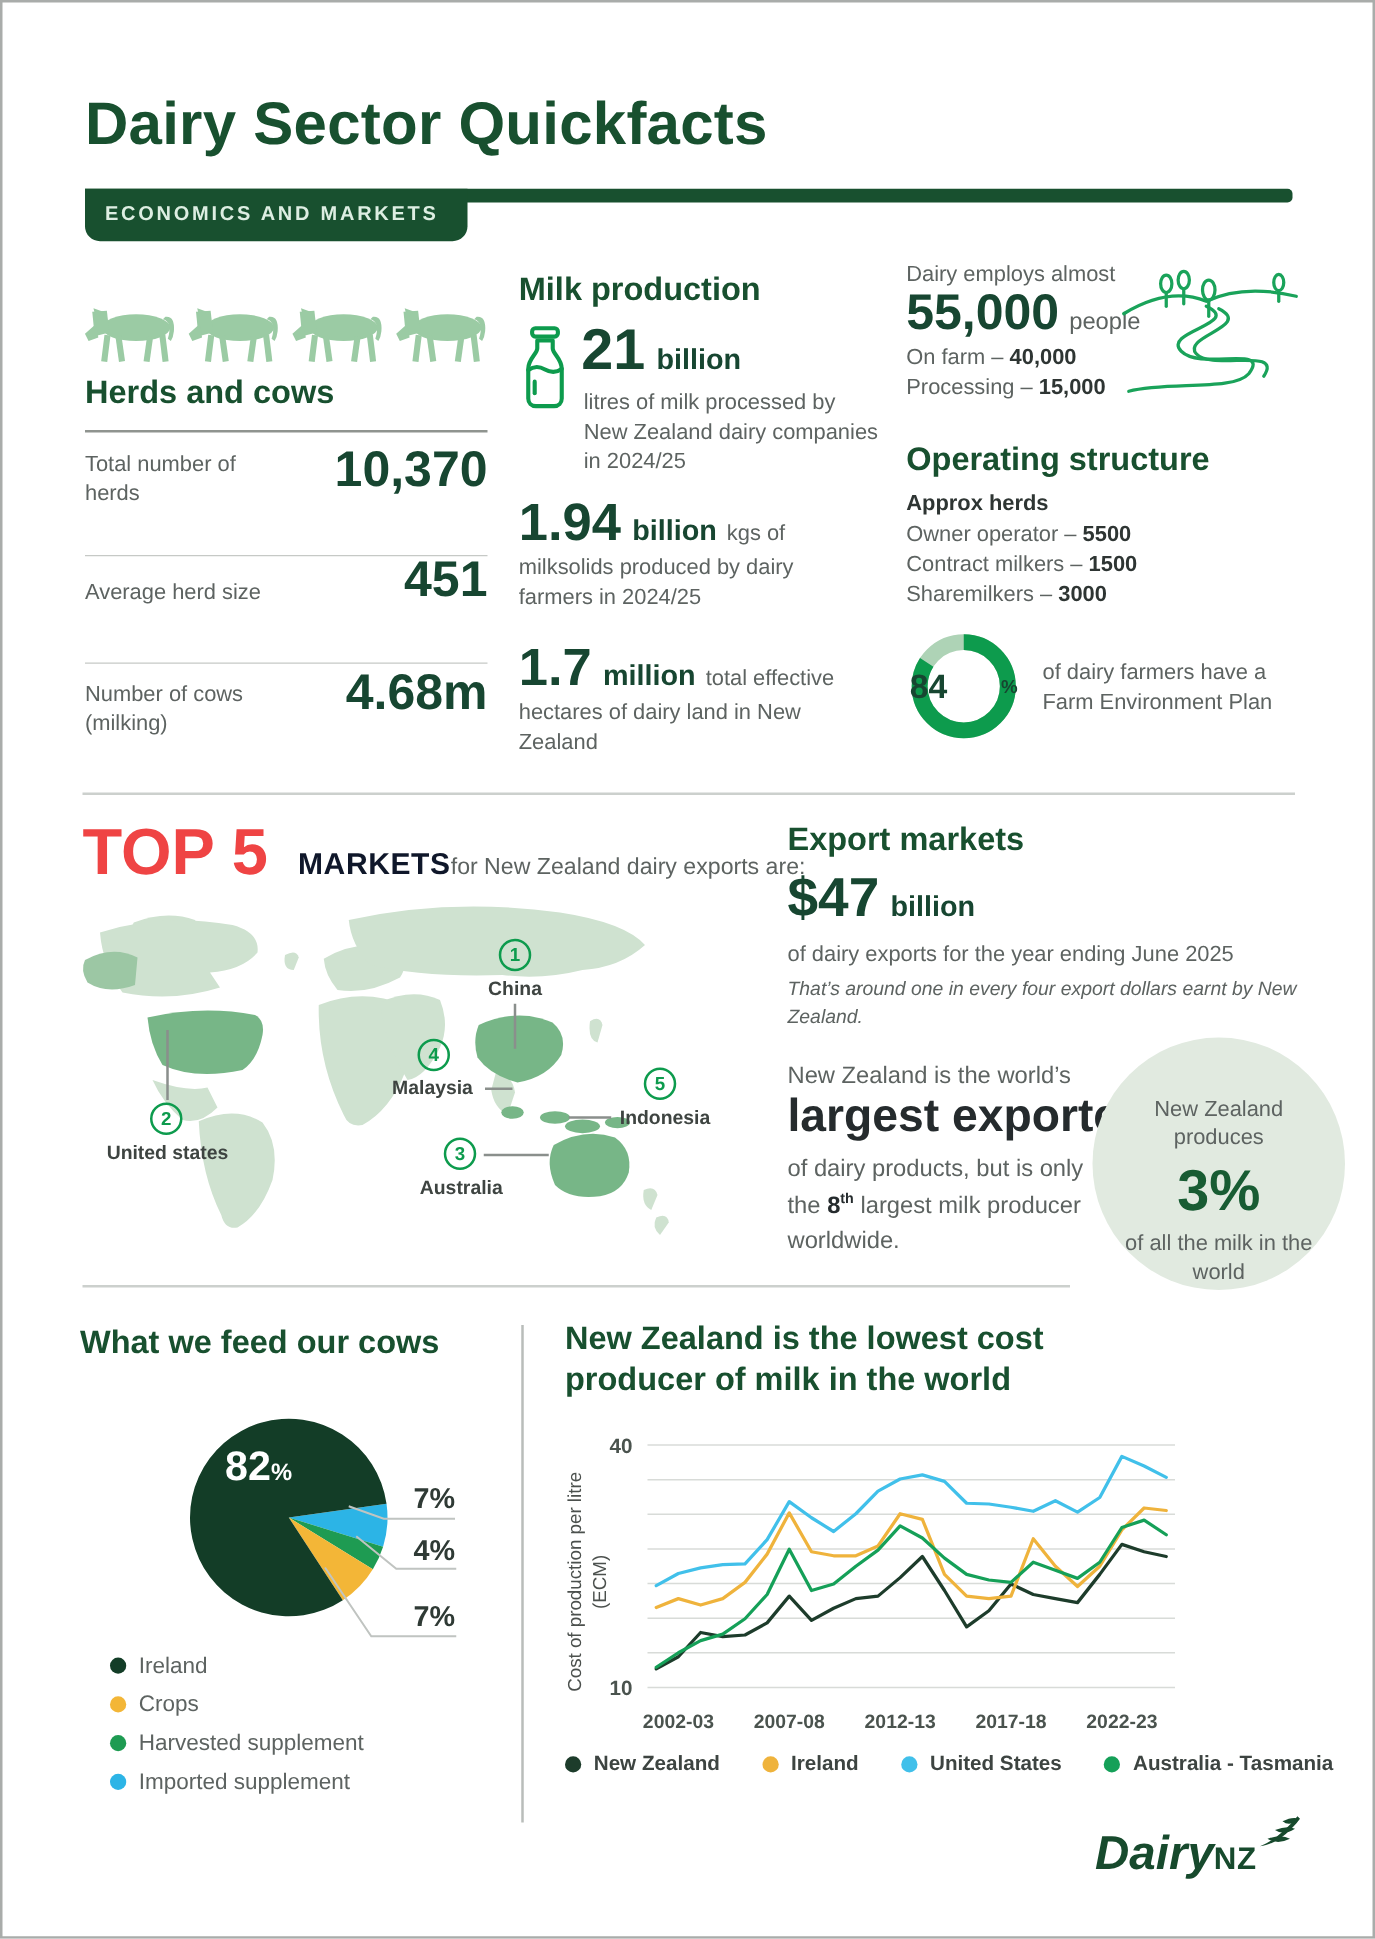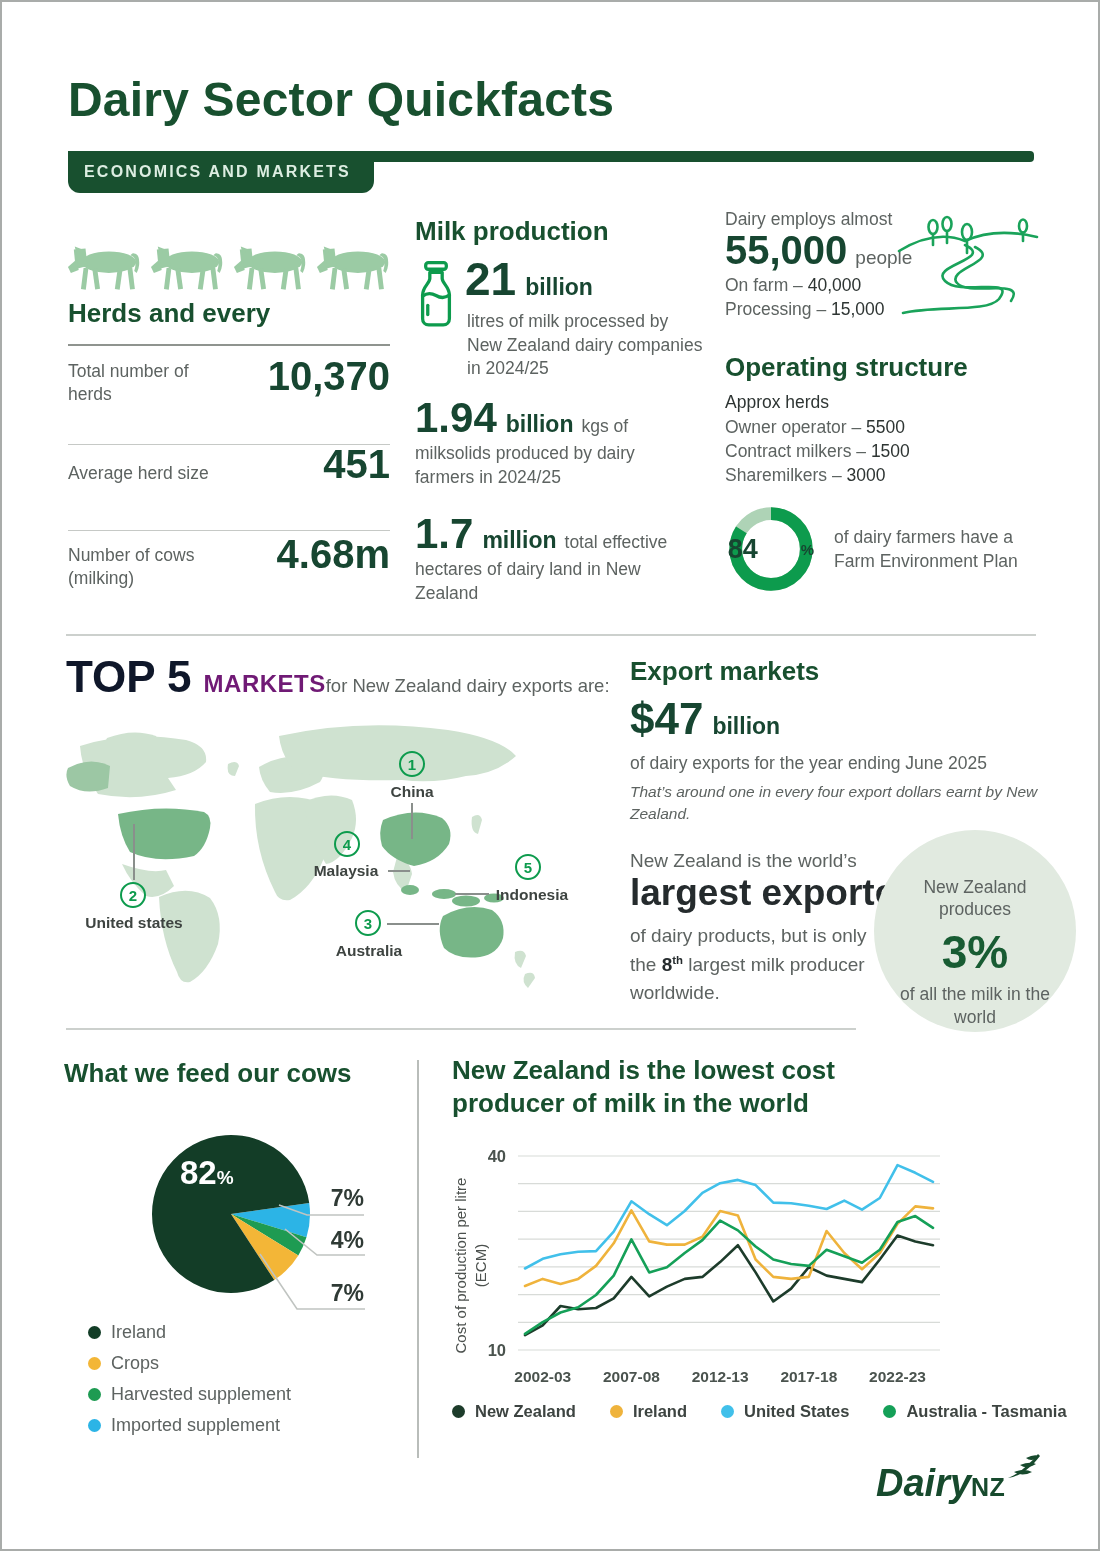--- a/index.html
+++ b/index.html
@@ -20,21 +20,21 @@
     font-size:16px; font-weight:700; letter-spacing:2.2px;
     display:flex; align-items:center; padding-left:16px;
   }
   .divider { background:#ccd0cd; height:1.5px; }
   .row-divider { background:#c6c9c6; height:1px; }
   .head-divider { background:#8f948f; height:2px; }
   .stat-label { font-size:17.5px; line-height:1.3; color:#5d6361; }
   .stat-value { font-size:40px; font-weight:800; color:#174631; text-align:right; }
   .baseline-row { display:flex; align-items:baseline; }
   .desc { font-size:17.5px; line-height:1.35; color:#5d6361; }
-  .bold-dark { font-weight:400; color:#2e3533; }
+  .bold-dark { font-weight:700; color:#2e3533; }
   .marker-circle {
     width:26px; height:26px; border:2.5px solid #0d9b4d; border-radius:50%;
     color:#0d9b4d; font-weight:800; font-size:15px;
     display:flex; align-items:center; justify-content:center; background:transparent;
   }
   .marker-label { font-size:15.5px; font-weight:700; color:#3e4441; text-align:center; }
   .vline { width:1.8px; background:#8a8f8c; }
   .hline { height:1.8px; background:#8a8f8c; }
   .legend-item { display:flex; align-items:center; gap:10px; }
   .dot { width:13px; height:13px; border-radius:50%; flex:0 0 auto; }
@@ -106,21 +106,21 @@
           <polygon points="9,4 17,7 11,12"></polygon>
       <rect x="18" y="26" width="5" height="22" transform="rotate(7 20 26)"></rect>
       <rect x="27" y="27" width="5" height="21" transform="rotate(-8 29 27)"></rect>
       <rect x="53" y="27" width="5" height="21" transform="rotate(8 55 27)"></rect>
       <rect x="63" y="26" width="5" height="22" transform="rotate(-7 65 26)"></rect>
       <path d="M68 11 Q76 10 75 23 Q74.5 28 72.5 31 L70 29 Q72 23 71 18 Q70 14 66 13 Z"></path>
     </g>
       </svg>
   </div>
 
-  <div class="abs h2" style="left:66px; top:296px;">Herds and every</div>
+  <div class="abs h2" style="left:66px; top:296px;">Herds and cows</div>
   <div class="abs head-divider" style="left:66px; top:342px; width:322px;"></div>
 
   <div class="abs stat-label" style="left:66px; top:358px; width:165px;">Total number of herds</div>
   <div class="abs stat-value" style="left:200px; top:352px; width:188px;">10,370</div>
   <div class="abs row-divider" style="left:66px; top:442px; width:322px;"></div>
 
   <div class="abs stat-label" style="left:66px; top:460px; width:190px;">Average herd size</div>
   <div class="abs stat-value" style="left:200px; top:440px; width:188px;">451</div>
   <div class="abs row-divider" style="left:66px; top:528px; width:322px;"></div>
 
@@ -204,22 +204,22 @@
   </svg>
   <div class="abs baseline-row" style="left:720px; top:498px; width:98px; height:98px; align-items:center; justify-content:center;gap:43px;">
     <span class="bignum" style="font-size:27px;">84</span>
     <span class="bignum" style="font-size:15px;">%</span>
   </div>
   <div class="abs desc" style="left:832px; top:524px; width:200px;">of dairy farmers have a Farm Environment Plan</div>
 
   <div class="abs divider" style="left:64px; top:632px; width:970px;"></div>
 
   <div class="abs baseline-row" style="left:64px; top:650px;">
-    <span style="font-size:44px; font-weight:800; color:#0f172a;">TOP 5</span>
-    <span style="font-size:24px; font-weight:800; color:#701a75; margin-left:12px; letter-spacing:.5px;">MARKETS</span>
+    <span style="font-size:52px; font-weight:800; color:#ef4444;">TOP 5</span>
+    <span style="font-size:24px; font-weight:800; color:#0f172a; margin-left:24px; letter-spacing:.5px;">MARKETS</span>
     <span class="gray" style="font-size:18.5px; ">for New Zealand dairy exports are:</span>
   </div>
 
   <svg class="abs" style="left:56px; top:722px;" width="520" height="270" viewBox="0 0 520 270">
     <g stroke="none">
 
       <g fill="#cfe2d0">
         <path d="M49 14 Q75 4 98 12 Q106 24 96 34 Q72 42 54 34 Q44 22 49 14 Z"></path>
         <path d="M22 22 Q70 6 128 16 Q150 22 148 38 Q136 52 110 54 L118 66 Q80 78 40 70 Q24 48 22 22 Z"></path>
         <path d="M64 140 Q92 150 108 146 L116 162 Q102 176 88 172 Q72 158 64 140 Z"></path>

